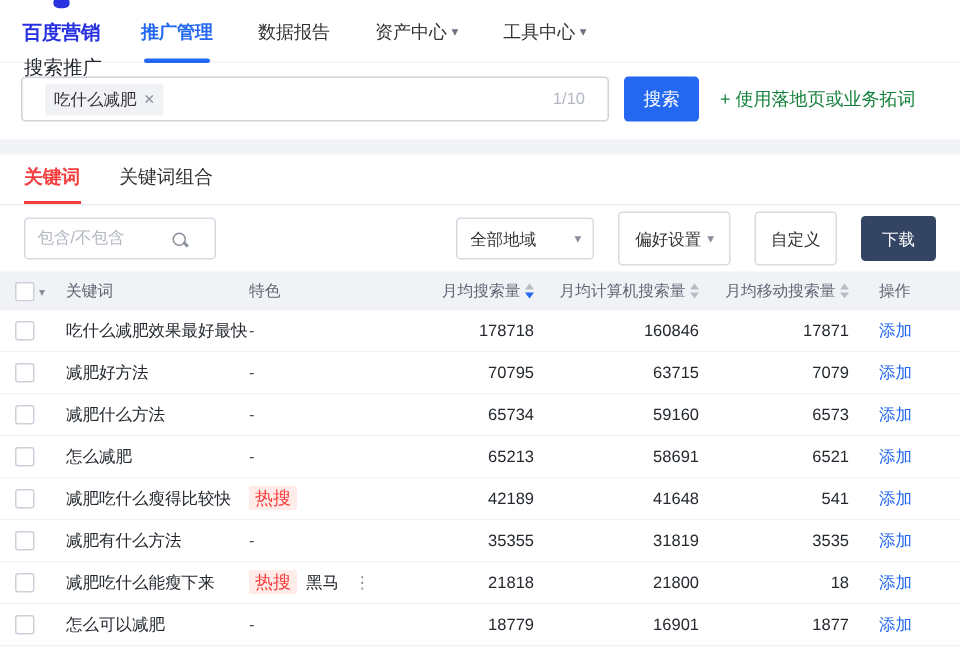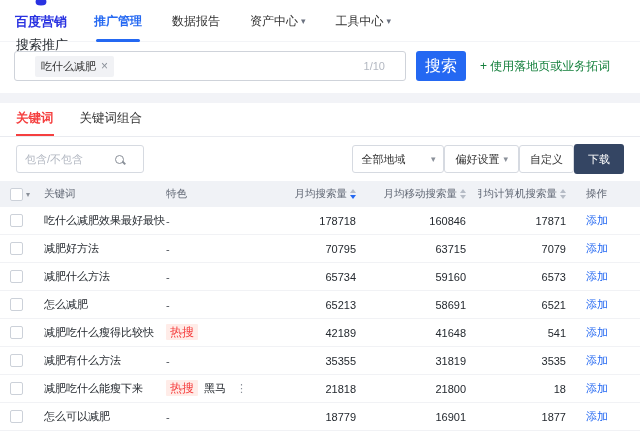--- a/index.html
+++ b/index.html
@@ -19,27 +19,27 @@
   .nav-item { color:#333; cursor:pointer; line-height:42px; position:relative;
               display:flex; align-items:center; gap:3px; }
   .nav-item .caret { color:#6b7280; font-size:9px; }
   .nav-item.active { color:#2468f2; font-weight:bold; }
   .nav-item.active::after { content:""; position:absolute; left:2px; right:2px;
               bottom:0; height:3px; background:#2468f2; border-radius:2px; }
   
   .search-row { background:#fff; padding:9px 14px 12px; display:flex;
                 align-items:center; gap:10px; }
   .kw-input { width:392px; height:30px; border:1px solid #cfd3da; border-radius:3px;
-              display:flex; align-items:center; padding:0 20px; gap:14px; background:#fff;text-align:right; }
+              display:flex; align-items:center; padding:0 15px; gap:14px; background:#fff;text-align:right; }
   .tag { background:#f1f2f5; border-radius:2px; font-size:11px; color:#333;
          padding:3px 6px; display:inline-flex; gap:5px; align-items:center; }
   .tag-close { color:#8a9099; cursor:pointer; font-size:12px; line-height:1; }
   .counter { margin-left:auto; color:#b3b8c2; font-size:11px; }
   .btn-search { width:50px; height:30px; background:#2468f2; color:#fff; border:none;
-                border-radius:3px; font-size:16px; cursor:pointer; }
+                border-radius:3px; font-size:12px; cursor:pointer; }
   .expand-link { color:#15803d; font-size:12px; margin-left:4px; text-decoration:none;
                  cursor:pointer; }
   
   .card { background:#fff; margin-top:10px; height:328px; }
   .tabs { display:flex; gap:26px; padding:0 16px; border-bottom:1px solid #e9ebf0;
           height:34px; align-items:flex-end; }
   .tab { font-size:12.5px; padding-bottom:9px; position:relative; color:#333; cursor:pointer; }
   .tab.active { color:#f53f3f; font-weight:bold; }
   .tab.active::after { content:""; position:absolute; left:0; right:0; bottom:0;
           height:2px; background:#f53f3f; }
@@ -47,26 +47,26 @@
   .toolbar { display:flex; align-items:center; padding:0 16px; height:44px; }
   .filter-box { width:128px; height:28px; border:1px solid #d6dae1; border-radius:3px;
                 display:flex; align-items:center; padding:0 8px; gap:4px; }
   .filter-box input { border:none; outline:none; width:86px; font-size:11px; color:#333;
                       font-family:inherit; }
   .filter-box input::placeholder { color:#b3b8c2; }
   .mag { width:9px; height:9px; border:1.5px solid #8a9099; border-radius:50%;
          position:relative; flex:none; }
   .mag::after { content:""; position:absolute; width:4px; height:1.5px; background:#8a9099;
          transform:rotate(45deg); right:-3px; bottom:-1px; }
-  .toolbar-right { margin-left:auto; display:flex; gap:0; align-items:center; }
+  .toolbar-right { margin-left:auto; display:flex; gap:16px; align-items:center; }
   .select { width:92px; height:28px; border:1px solid #d6dae1; border-radius:3px;
             font-size:11px; display:flex; align-items:center; padding:0 8px;
             justify-content:space-between; color:#333; cursor:pointer; }
   .caret-gray { color:#8a9099; font-size:9px; }
-  .btn-ghost { height:28px; border:1px solid #d6dae1; background:#fff; border-radius:3px;
+  .btn-ghost { height:36px; border:1px solid #d6dae1; background:#fff; border-radius:3px;
                font-size:11px; padding:0 10px; color:#333; display:flex; align-items:center;
                gap:4px; cursor:pointer; font-family:inherit; }
   .btn-dark { height:30px; background:#344563; color:#fff; border:none; border-radius:3px;
               font-size:11px; padding:4px 14px; cursor:pointer; font-family:inherit; }
   
   .table { font-size:11px; }
   .thead, .tr { display:grid; grid-template-columns:36px 122px 110px 100px 110px 100px 62px;
                 align-items:center; }
   .thead { background:#f0f2f6; height:26px; color:#5f6673; }
   .tr { height:28px; border-bottom:1px solid #f1f2f5; background:#fff; }
@@ -173,33 +173,33 @@
       <div class="th">关键词</div>
       <div class="th">特色</div>
       <div class="th num">
         <span>月均搜索量</span>
         <span class="sorter">
             <i class="up"></i>
             <i class="down active"></i>
           </span>
       </div>
       <div class="th num">
+        <span>月均计算机搜索量</span>
+        <span class="sorter">
+            <i class="up"></i>
+            <i class="down"></i>
+          </span>
+      </div>
+      <div class="th num">
         <span>月均移动搜索量</span>
         <span class="sorter">
             <i class="up"></i>
             <i class="down"></i>
           </span>
       </div>
-      <div class="th num">
-        <span>月均计算机搜索量</span>
-        <span class="sorter">
-            <i class="up"></i>
-            <i class="down"></i>
-          </span>
-      </div>
       <div class="th">操作</div>
     </div>
     <div id="tbody">
   <div class="tr">
     <div class="td td-check">
       <span class="checkbox"></span>
     </div>
     <div class="td td-keyword">吃什么减肥效果最好最快</div>
     <div class="td td-feature"><span class="dash">-</span></div>
     <div class="td num">178718</div>

